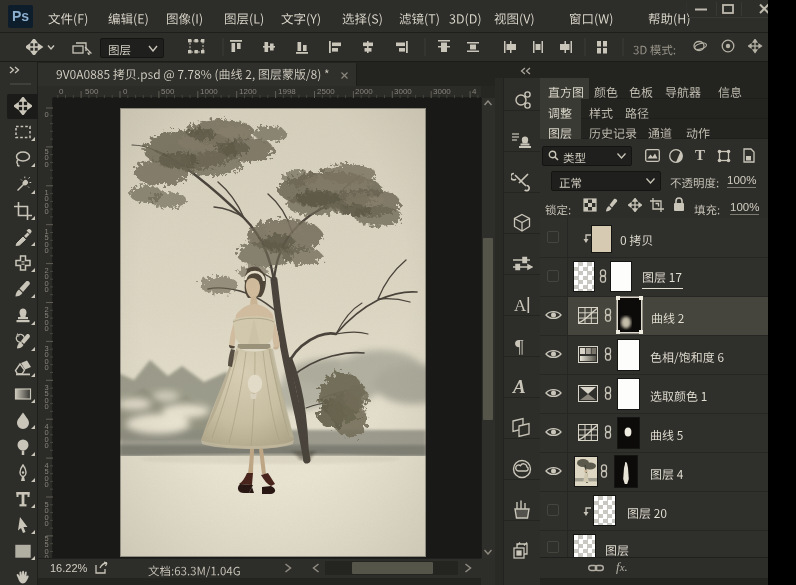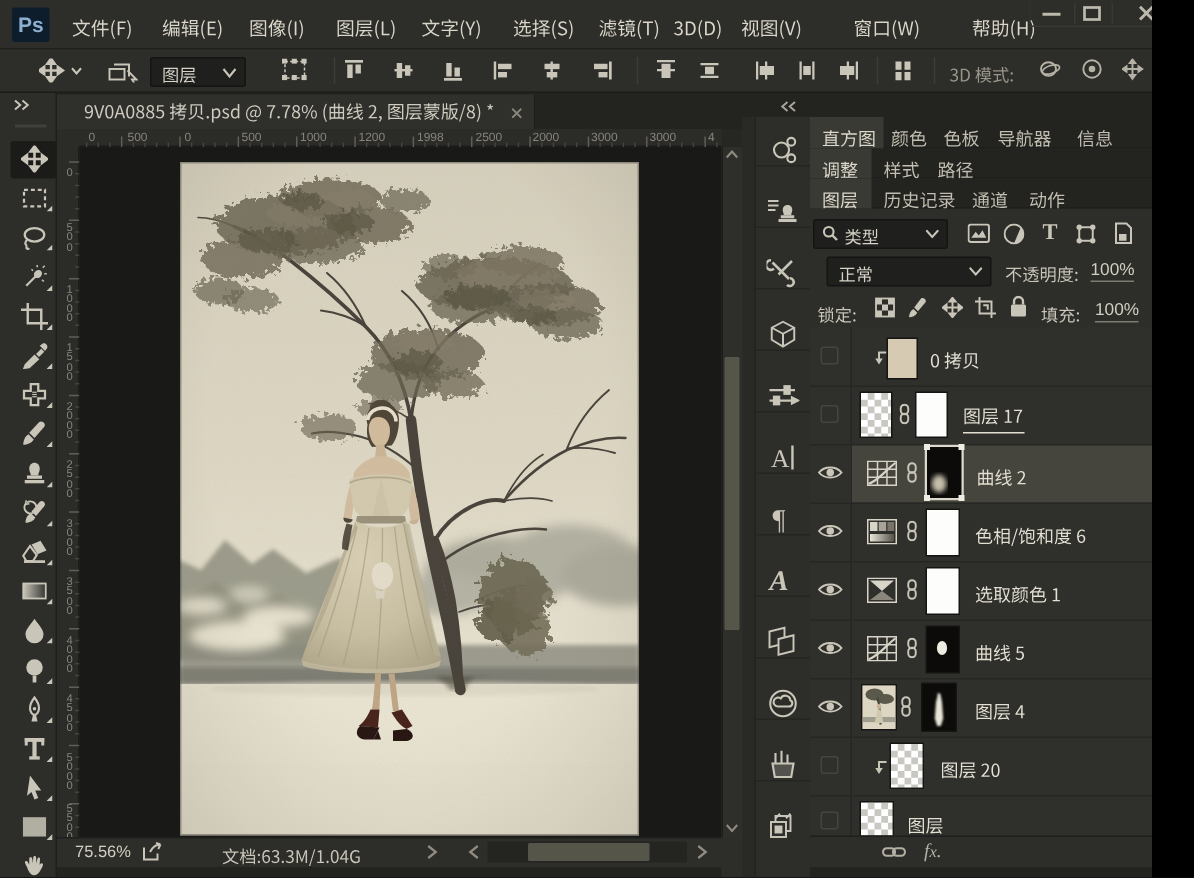--- a/index.html
+++ b/index.html
@@ -714,21 +714,21 @@
  <path d="M133 377 L120 376 C116 380 118 385 124 385 L129 385 L131 381Z" fill="#251310"></path>
  <path d="M129 385 L132 379 L134 385Z" fill="#251310"></path>
  <path d="M141 367 C144 372 147 376 151 378 L155 376 L148 365Z" fill="#47221a"></path>
  <path d="M151 378 C156 380 157 385 151 386 L142 386 L142 379Z" fill="#251310"></path>
 </g>
 <rect width="306" height="449" fill="url(#vin)"></rect>
 <rect width="306" height="449" filter="url(#grain)" opacity="0.55"></rect>
 <rect x="0.5" y="0.5" width="305" height="448" fill="none" stroke="#1a1a18" stroke-opacity="0.35"></rect>
 </svg>
 <div style="position:absolute;left:38px;top:558px;width:443px;height:20px;background:#2d2d2a;border-top:1px solid #1f1f1d"></div>
-<div style="position:absolute;left:50px;top:562px;font-size:11px;color:#d2cec1">75.56%</div>
+<div style="position:absolute;left:50px;top:562px;font-size:11px;color:#d2cec1">16.22%</div>
 <svg style="position:absolute;left:95px;top:561px" width="14" height="13" viewBox="0 0 14 13">
       <path d="M1 4 v8 h9 v-4" fill="none" stroke="#c9c5b8" stroke-width="1.3"></path>
       <path d="M5 7 C7 3 9 2 12 2 M12 2 L9 1 M12 2 L10.5 5" stroke="#c9c5b8" stroke-width="1.3" fill="none"></path>
     </svg>
 <div style="position:absolute;left:148px;top:562px;line-height:0"><svg style="" width="93" height="17" viewBox="0 0 93 17">
         <path transform="translate(0,13.3) scale(0.011500,-0.011500)" d="M423 823C453 774 485 707 497 666L580 693C566 734 531 799 501 847ZM50 664V590H206C265 438 344 307 447 200C337 108 202 40 36 -7C51 -25 75 -60 83 -78C250 -24 389 48 502 146C615 46 751 -28 915 -73C928 -52 950 -20 967 -4C807 36 671 107 560 201C661 304 738 432 796 590H954V664ZM504 253C410 348 336 462 284 590H711C661 455 592 344 504 253ZM1851 776C1830 702 1788 597 1753 534L1813 515C1848 575 1891 673 1925 755ZM1397 751C1430 679 1469 582 1486 521L1551 547C1533 608 1493 701 1458 774ZM1193 840V626H1047V555H1181C1151 418 1088 260 1026 175C1038 158 1056 128 1065 108C1113 175 1159 287 1193 401V-79H1264V424C1295 374 1332 312 1347 279L1393 337C1375 365 1291 482 1264 516V555H1390V626H1264V840ZM1369 63V-9H1842V-71H1916V471H1694V837H1621V471H1392V398H1842V269H1404V201H1842V63ZM2139 390C2175 390 2205 418 2205 460C2205 501 2175 530 2139 530C2102 530 2073 501 2073 460C2073 418 2102 390 2139 390ZM2139 -13C2175 -13 2205 15 2205 56C2205 98 2175 126 2139 126C2102 126 2073 98 2073 56C2073 15 2102 -13 2139 -13ZM2579 -13C2693 -13 2790 83 2790 225C2790 379 2710 455 2586 455C2529 455 2465 422 2420 367C2424 594 2507 671 2609 671C2653 671 2697 649 2725 615L2777 671C2736 715 2681 746 2605 746C2463 746 2334 637 2334 350C2334 108 2439 -13 2579 -13ZM2422 294C2470 362 2526 387 2571 387C2660 387 2703 324 2703 225C2703 125 2649 59 2579 59C2487 59 2432 142 2422 294ZM3096 -13C3227 -13 3332 65 3332 196C3332 297 3263 361 3177 382V387C3255 414 3307 474 3307 563C3307 679 3217 746 3093 746C3009 746 2944 709 2889 659L2938 601C2980 643 3031 672 3090 672C3167 672 3214 626 3214 556C3214 477 3163 416 3011 416V346C3181 346 3239 288 3239 199C3239 115 3178 63 3090 63C3007 63 2952 103 2909 147L2862 88C2910 35 2982 -13 3096 -13ZM3527 -13C3563 -13 3593 15 3593 56C3593 98 3563 126 3527 126C3490 126 3461 98 3461 56C3461 15 3490 -13 3527 -13ZM3929 -13C4060 -13 4165 65 4165 196C4165 297 4096 361 4010 382V387C4088 414 4140 474 4140 563C4140 679 4050 746 3926 746C3842 746 3777 709 3722 659L3771 601C3813 643 3864 672 3923 672C4000 672 4047 626 4047 556C4047 477 3996 416 3844 416V346C4014 346 4072 288 4072 199C4072 115 4011 63 3923 63C3840 63 3785 103 3742 147L3695 88C3743 35 3815 -13 3929 -13ZM4322 0H4405V406C4405 469 4399 558 4393 622H4397L4456 455L4595 74H4657L4795 455L4854 622H4858C4853 558 4846 469 4846 406V0H4932V733H4821L4681 341C4664 291 4649 239 4630 188H4626C4608 239 4592 291 4573 341L4433 733H4322ZM5044 -179H5111L5410 794H5344ZM5513 0H5915V76H5768V733H5698C5658 710 5611 693 5546 681V623H5677V76H5513ZM6119 -13C6155 -13 6185 15 6185 56C6185 98 6155 126 6119 126C6082 126 6053 98 6053 56C6053 15 6082 -13 6119 -13ZM6536 -13C6675 -13 6764 113 6764 369C6764 623 6675 746 6536 746C6396 746 6308 623 6308 369C6308 113 6396 -13 6536 -13ZM6536 61C6453 61 6396 154 6396 369C6396 583 6453 674 6536 674C6619 674 6676 583 6676 369C6676 154 6619 61 6536 61ZM7153 0H7239V202H7337V275H7239V733H7138L6833 262V202H7153ZM7153 275H6928L7095 525C7116 561 7136 598 7154 633H7158C7156 596 7153 536 7153 500ZM7757 -13C7855 -13 7936 23 7983 72V380H7742V303H7898V111C7869 84 7818 68 7766 68C7609 68 7521 184 7521 369C7521 552 7617 665 7765 665C7838 665 7886 634 7923 596L7973 656C7931 700 7864 746 7762 746C7568 746 7426 603 7426 366C7426 128 7564 -13 7757 -13Z" fill="#c9c5b8"></path>
       </svg></div>
 <svg style="position:absolute;left:284px;top:563px" width="8" height="10" viewBox="0 0 8 10">
       <path d="M1.5 1 L6.5 5 L1.5 9" fill="none" stroke="#8f8b80" stroke-width="1.5"></path>
     </svg>

